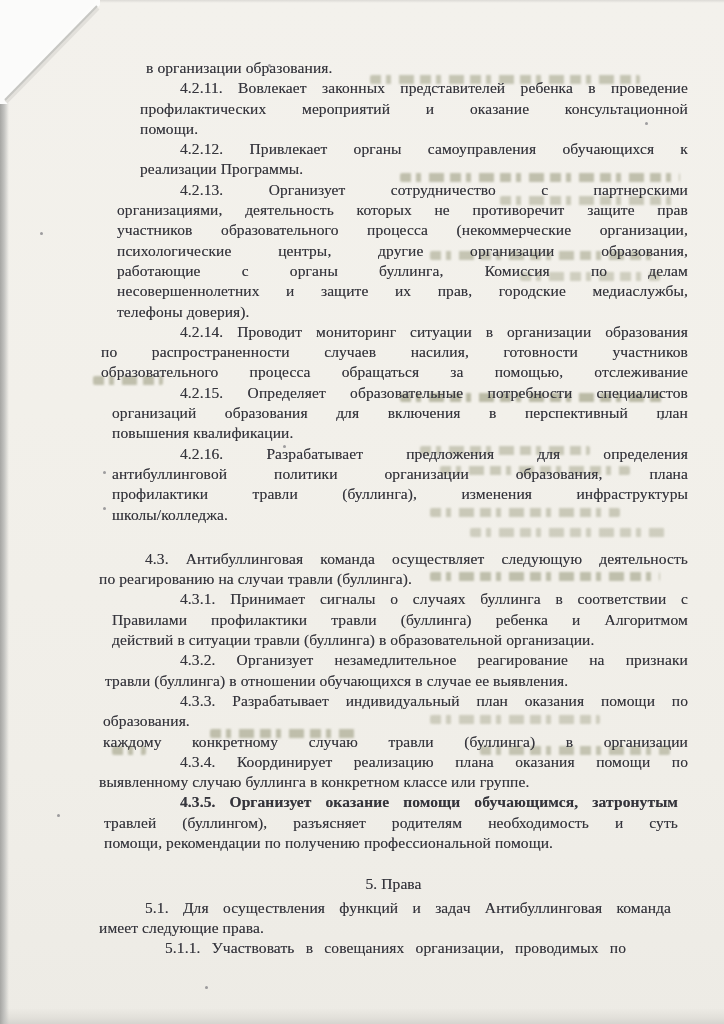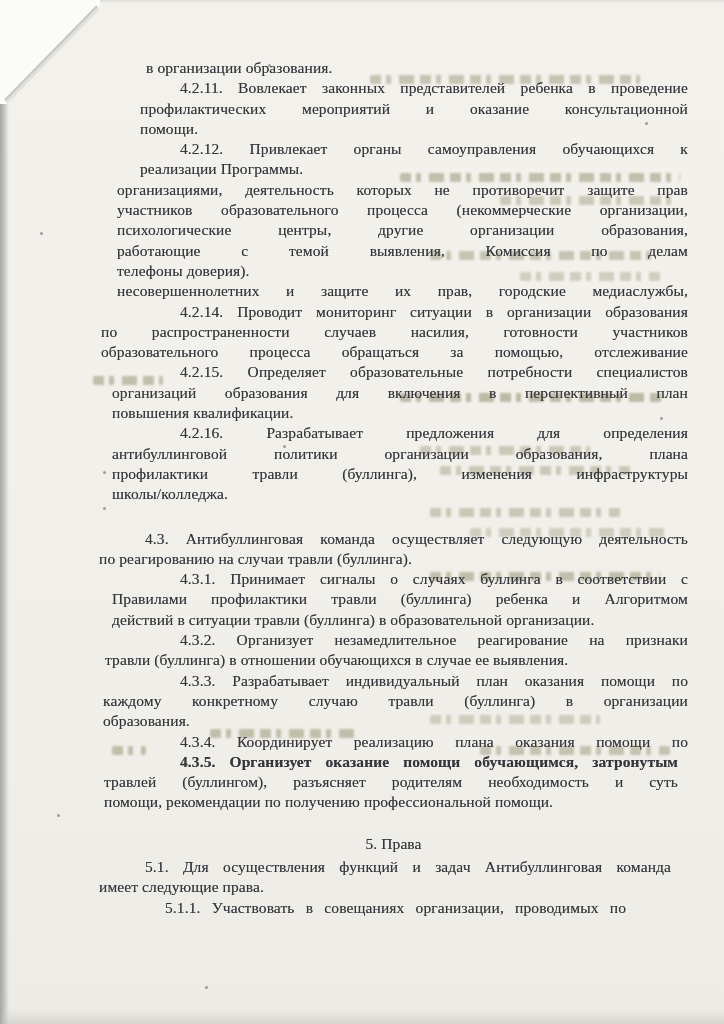--- a/index.html
+++ b/index.html
@@ -115,26 +115,27 @@
       <div class="para" style="margin-left: 41px;">
         <div class="line" style="text-indent: 40px;">4.2.11. Вовлекает законных представителей ребенка в проведение</div>
         <div class="line">профилактических мероприятий и оказание консультационной</div>
         <div class="line final">помощи.</div>
       </div>
       <div class="para" style="margin-left: 41px;">
         <div class="line" style="text-indent: 40px;">4.2.12. Привлекает органы самоуправления обучающихся к</div>
         <div class="line final">реализации Программы.</div>
       </div>
       <div class="para" style="margin-left: 18px;">
+        <div class="line" style="text-indent: 63px;">4.2.13. Организует сотрудничество с партнерскими</div>
         <div class="line">организациями, деятельность которых не противоречит защите прав</div>
         <div class="line">участников образовательного процесса (некоммерческие организации,</div>
         <div class="line">психологические центры, другие организации образования,</div>
-        <div class="line">работающие с темой выявления, Комиссия по делам</div>
+        <div class="line">работающие с органы буллинга, Комиссия по делам</div>
+        <div class="line">несовершеннолетних и защите их прав, городские медиаслужбы,</div>
         <div class="line final">телефоны доверия).</div>
-        <div class="line">несовершеннолетних и защите их прав, городские медиаслужбы,</div>
       </div>
       <div class="para" style="margin-left: 2px;">
         <div class="line" style="text-indent: 79px;">4.2.14. Проводит мониторинг ситуации в организации образования</div>
         <div class="line">по распространенности случаев насилия, готовности участников</div>
         <div class="line">образовательного процесса обращаться за помощью, отслеживание</div>
       </div>
       <div class="para" style="margin-left: 13px;">
         <div class="line" style="text-indent: 68px;">4.2.15. Определяет образовательные потребности специалистов</div>
         <div class="line">организаций образования для включения в перспективный план</div>
         <div class="line final">повышения квалификации.</div>
@@ -153,25 +154,26 @@
         <div class="line" style="text-indent: 68px;">4.3.1. Принимает сигналы о случаях буллинга в соответствии с</div>
         <div class="line">Правилами профилактики травли (буллинга) ребенка и Алгоритмом</div>
         <div class="line final">действий в ситуации травли (буллинга) в образовательной организации.</div>
       </div>
       <div class="para" style="margin-left: 6px;">
         <div class="line" style="text-indent: 75px;">4.3.2. Организует незамедлительное реагирование на признаки</div>
         <div class="line final">травли (буллинга) в отношении обучающихся в случае ее выявления.</div>
       </div>
       <div class="para" style="margin-left: 4px;">
         <div class="line" style="text-indent: 77px;">4.3.3. Разрабатывает индивидуальный план оказания помощи по</div>
+        <div class="line final">образования.</div>
         <div class="line">каждому конкретному случаю травли (буллинга) в организации</div>
-        <div class="line final">образования.</div>
       </div>
       <div class="para">
         <div class="line" style="text-indent: 81px;">4.3.4. Координирует реализацию плана оказания помощи по</div>
+        <div class="line final">выявленному случаю буллинга в конкретном классе или группе.</div>
       </div>
       <div class="para" style="margin-left: 5px; margin-right: 10px;">
         <div class="line" style="text-indent: 76px; font-weight: bold;">4.3.5. Организует оказание помощи обучающимся, затронутым</div>
         <div class="line">травлей (буллингом), разъясняет родителям необходимость и суть</div>
         <div class="line final">помощи, рекомендации по получению профессиональной помощи.</div>
       </div>
       <div class="para" style="margin-top: 21px; margin-bottom: 3px;">
         <div class="line center">5. Права</div>
       </div>
       <div class="para" style="margin-right: 17px;">

